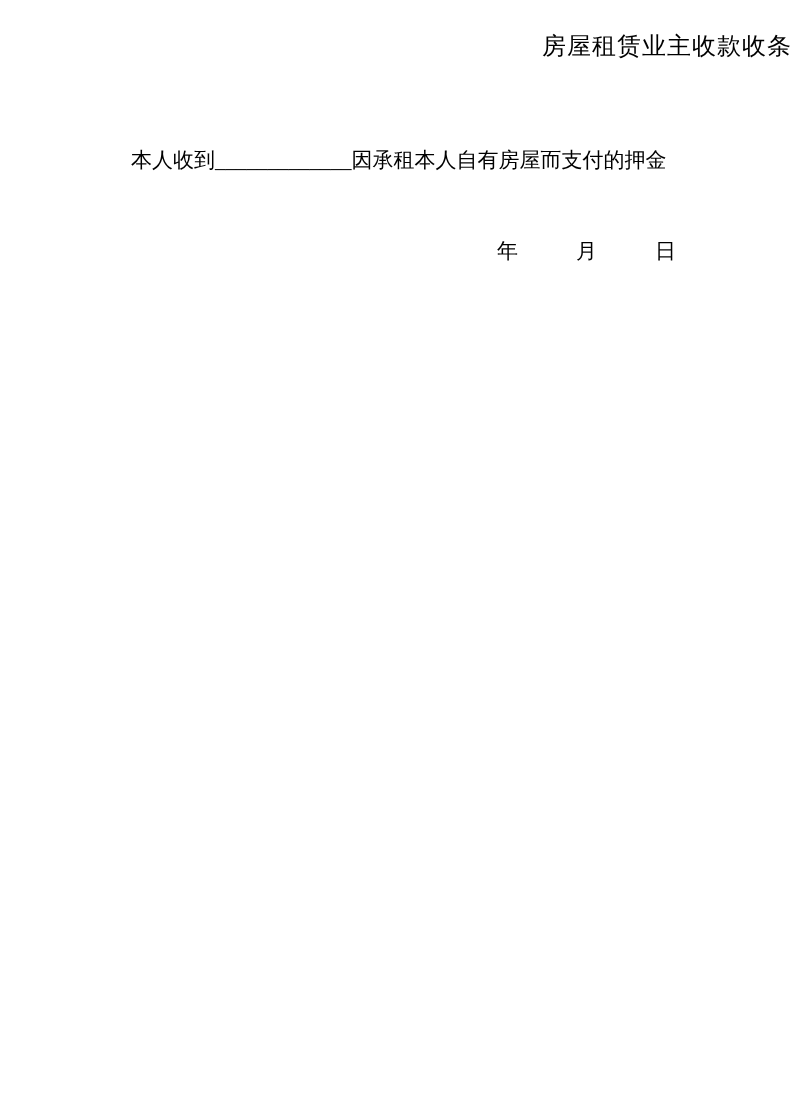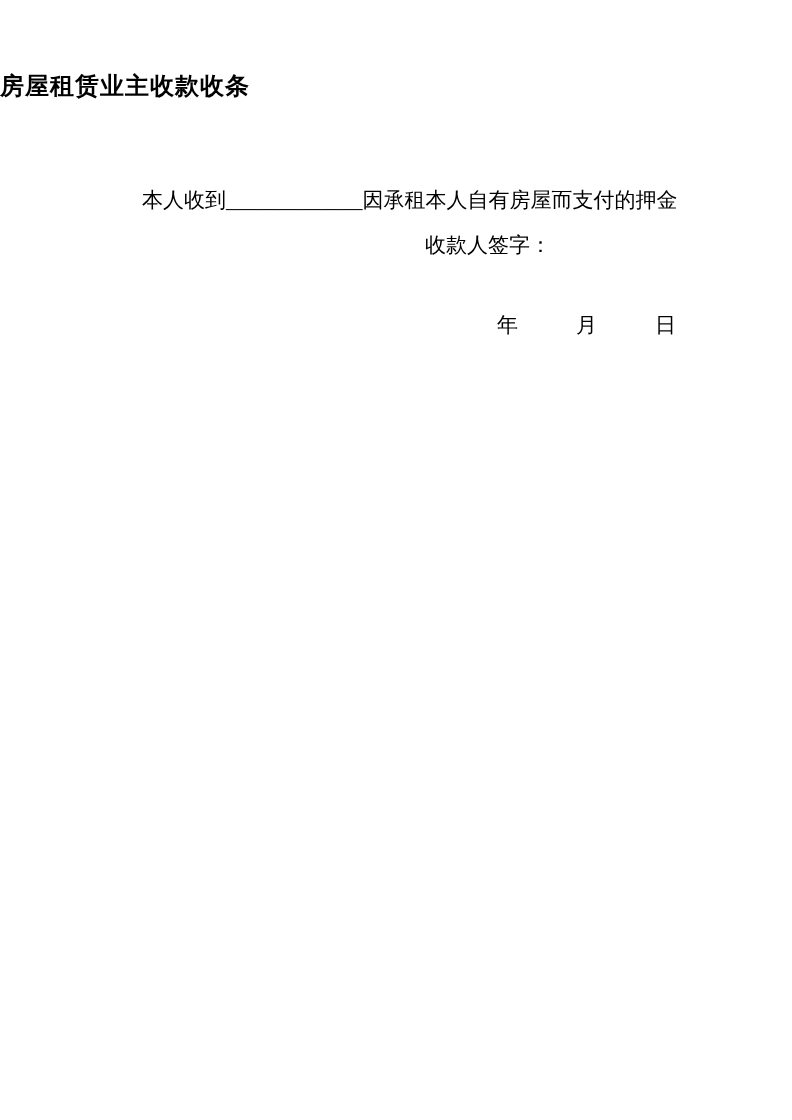--- a/index.html
+++ b/index.html
@@ -13,34 +13,34 @@
     height: 1120px;
     margin: 0 auto;
     background: #ffffff;
     color: #000000;
     font-family: "Liberation Serif", "DejaVu Serif", serif;
     overflow: hidden;
     box-sizing: border-box;
   }
   .doc-title {
     margin: 0;
-    padding-top: 72px;
-    text-align: left;
+    padding-top: 32px;
+    text-align: right;
     font-size: 24px;
-    font-weight: bold;
+    font-weight: normal;
     letter-spacing: 1px;
     line-height: 1.2;
   }
   .doc-body {
     margin: 78px 88px 0 88px;
     font-size: 21px;
     line-height: 43px;
   }
   .doc-body p {
-    margin: 12px;
+    margin: 1px;
     white-space: nowrap;
   }
   .para-indent {
     text-indent: 2em;
   }
   .signature-row {
     margin: 0;
     margin-top: 145px;
     padding-left: 325px;
     font-size: 21px;
@@ -59,21 +59,20 @@
 </head>
 <body>
 
 <div class="page">
 
   <h1 class="doc-title">房屋租赁业主收款收条</h1>
 
   <div class="doc-body">
     <p class="para-indent">本人收到_____________因承租本人自有房屋而支付的押金</p>
 
-    <p class="signature-row">收款人签字：</p>
 
     <div class="date-row">
       <span>年</span>
       <span>月</span>
       <span>日</span>
     </div>
   </div>
 
 </div>
 

